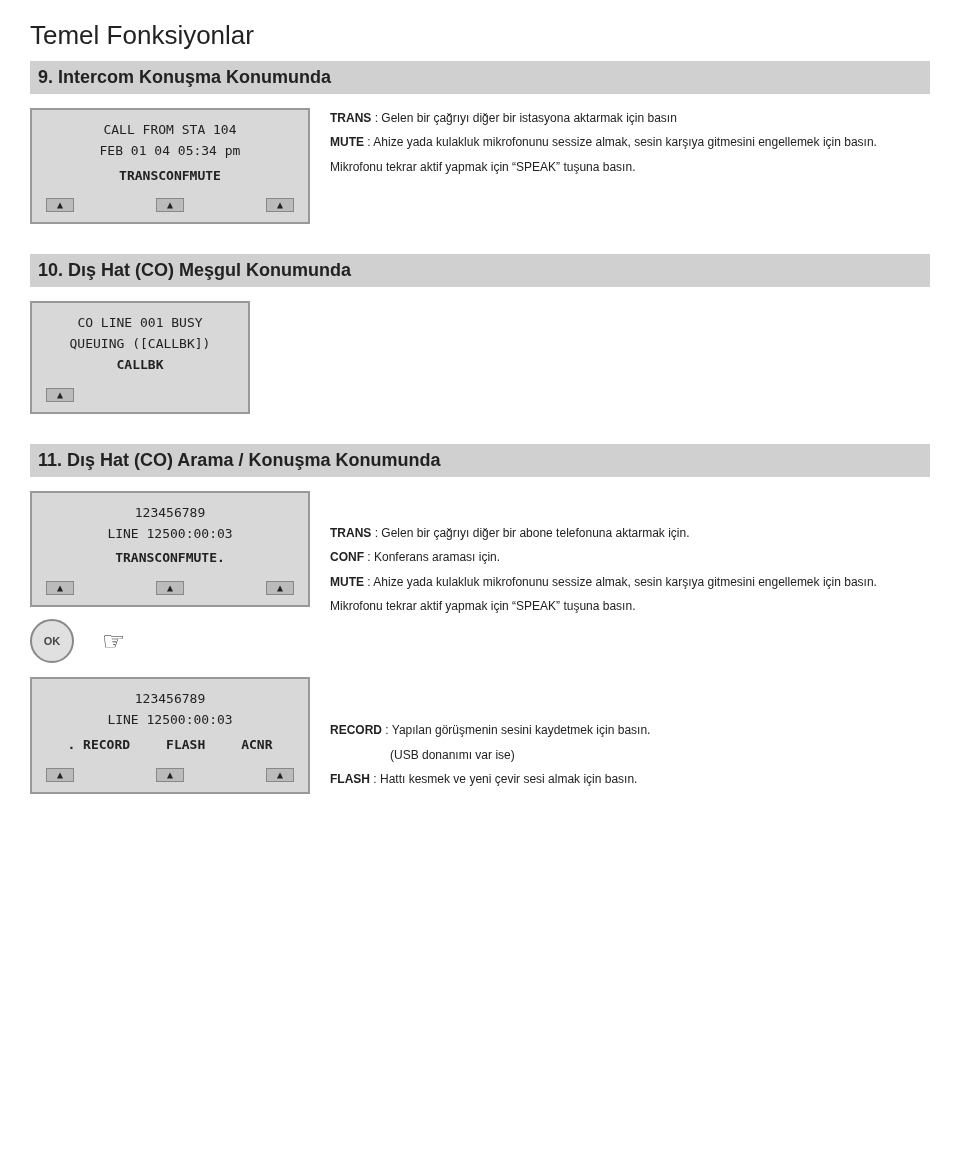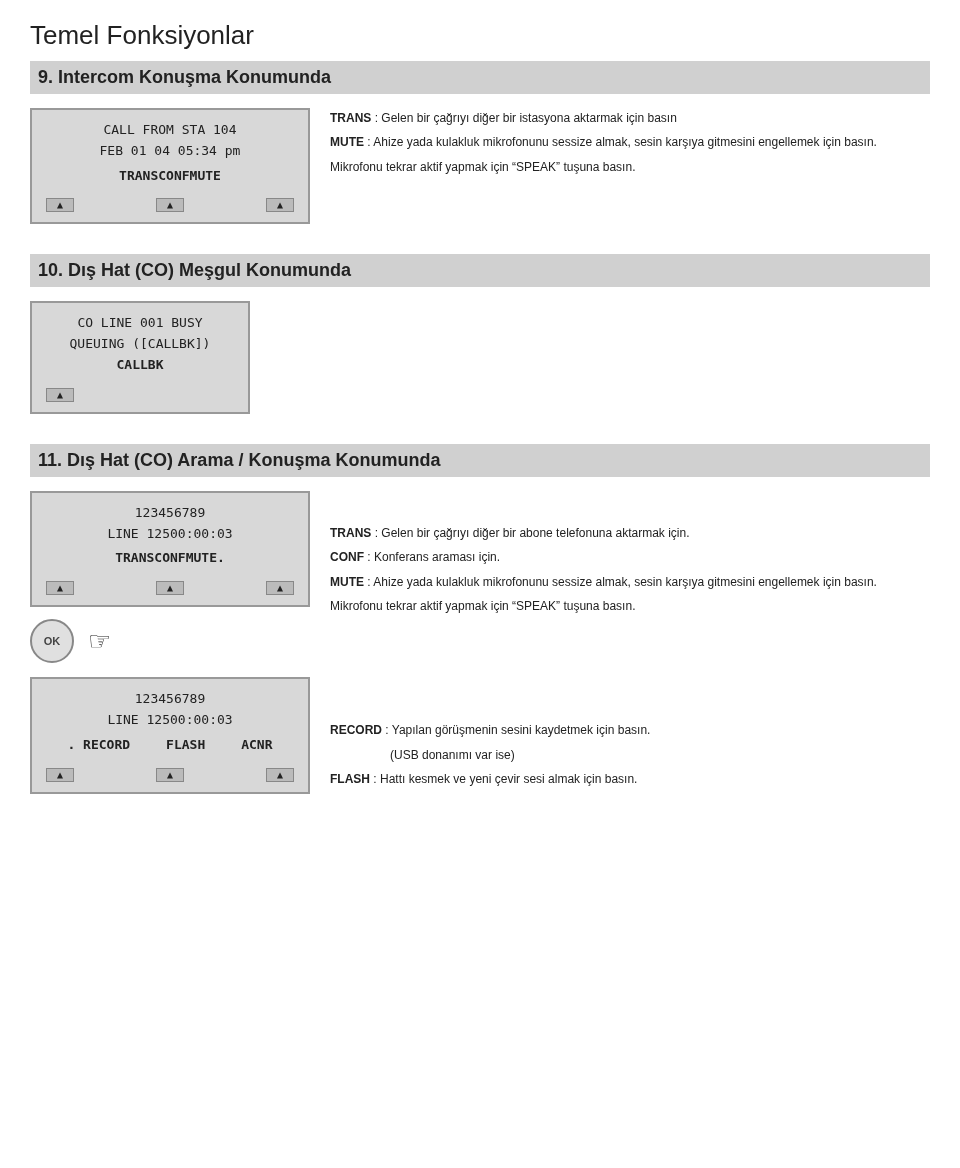--- a/index.html
+++ b/index.html
@@ -110,21 +110,21 @@
     
     .phone-display-s10 {
       min-width: 220px;
     }
 
     
     .ok-btn-container {
       margin-top: 12px;
       display: flex;
       align-items: center;
-      gap: 14px;
+      gap: 28px;
     }
 
     .ok-circle {
       width: 44px;
       height: 44px;
       border-radius: 50%;
       border: 2px solid #888;
       background: #e0e0e0;
       display: flex;
       align-items: center;

